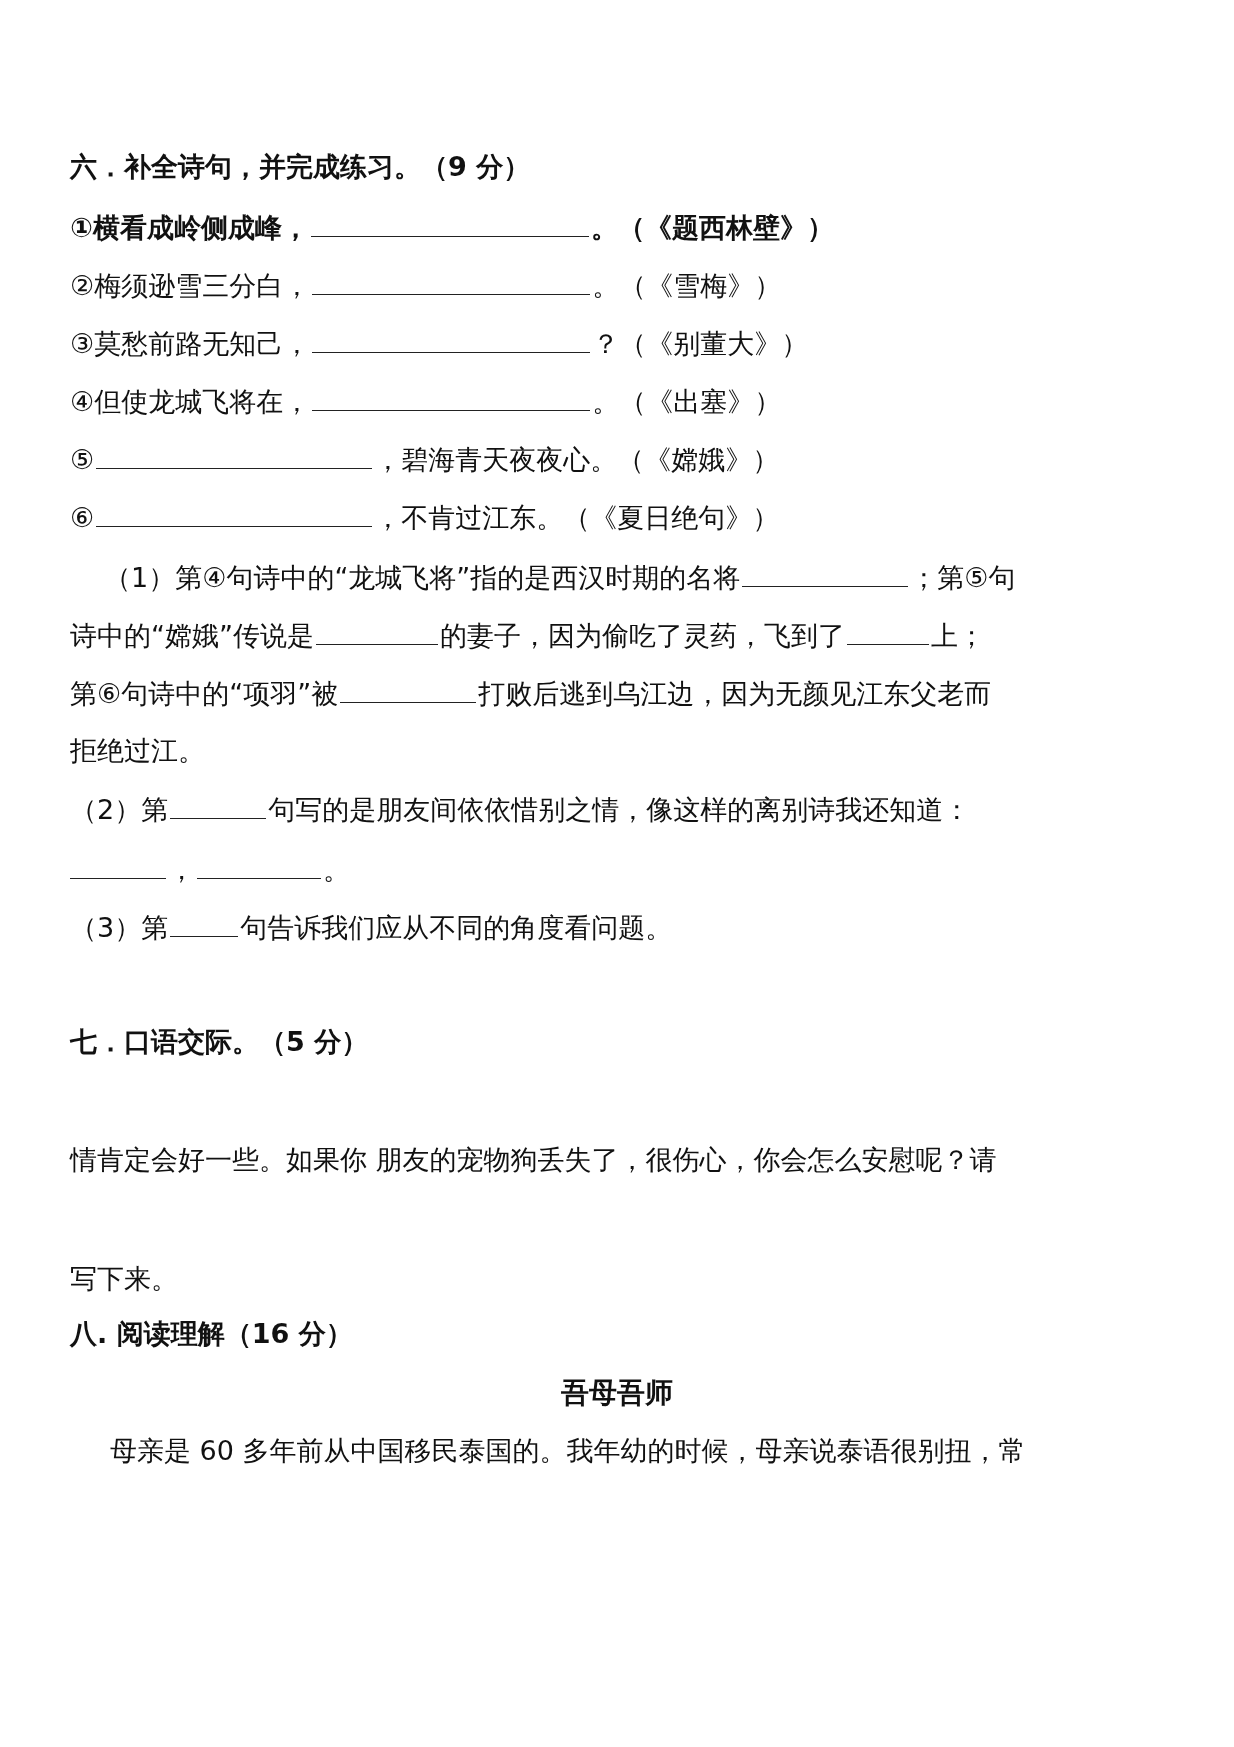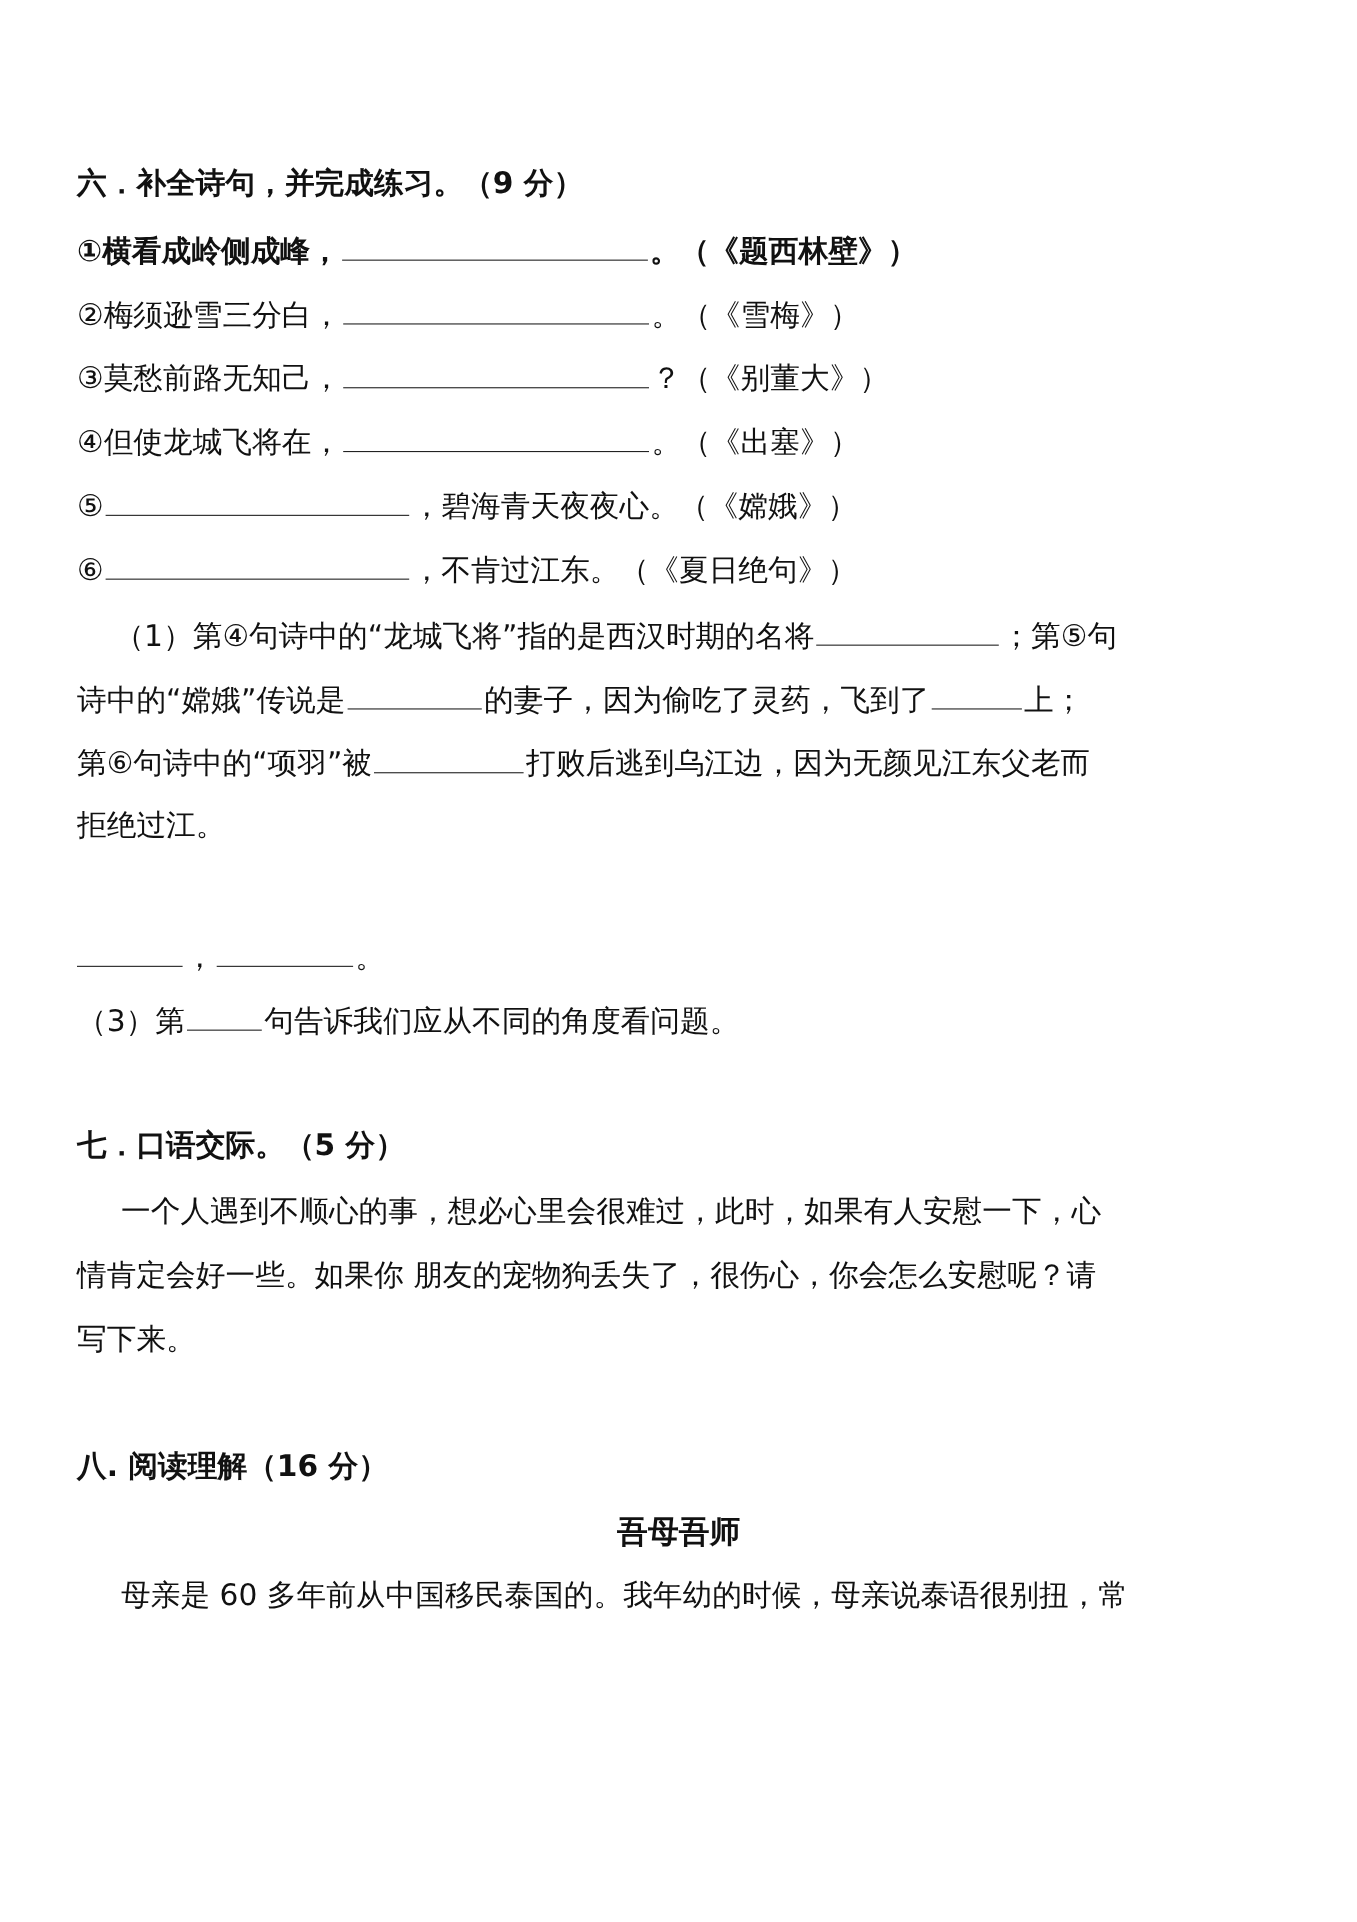--- a/index.html
+++ b/index.html
@@ -59,30 +59,32 @@
     <span>（1）第④句诗中的“龙城飞将”指的是西汉时期的名将</span><span class="blank" style="width:166px;"></span><span>；第⑤句</span>
   </div>
   <div class="line" style="top:618px;">
     <span>诗中的“嫦娥”传说是</span><span class="blank" style="width:122px;"></span><span>的妻子，因为偷吃了灵药，飞到了</span><span class="blank" style="width:82px;"></span><span>上；</span>
   </div>
   <div class="line" style="top:676px;">
     <span>第⑥句诗中的“项羽”被</span><span class="blank" style="width:136px;"></span><span>打败后逃到乌江边，因为无颜见江东父老而</span>
   </div>
   <div class="line" style="top:734px;">拒绝过江。</div>
 
+  <div class="line" style="top:792px;">
+    <span>（2）第</span><span class="blank" style="width:96px;"></span><span>句写的是朋友间依依惜别之情，像这样的离别诗我还知道：</span>
+  </div>
   <div class="line" style="top:852px;">
     <span class="blank" style="width:96px; margin-left:0;"></span><span>，</span><span class="blank" style="width:124px;"></span><span>。</span>
   </div>
 
   <div class="line" style="top:910px;">
     <span>（3）第</span><span class="blank" style="width:68px;"></span><span>句告诉我们应从不同的角度看问题。</span>
   </div>
 
   <div class="line heading" style="top:1025px;">七．口语交际。（5 分）</div>
-  <div class="line indent" style="top:1085px;">一个人遇到不顺心的事，想必心里会很难过，此时，如果有人安慰一下，心</div>
   <div class="line" style="top:1143px;">情肯定会好一些。如果你 朋友的宠物狗丢失了，很伤心，你会怎么安慰呢？请</div>
-  <div class="line" style="top:1201px;text-align:right;">写下来。</div>
+  <div class="line" style="top:1262px;text-align:right;">写下来。</div>
 
   <div class="line heading" style="top:1317px;">八. 阅读理解（16 分）</div>
   <div class="title-center" style="top:1376px;">吾母吾师</div>
   <div class="line indent" style="top:1434px;">母亲是 60 多年前从中国移民泰国的。我年幼的时候，母亲说泰语很别扭，常</div>
 
 </div>
 
 </body></html>

